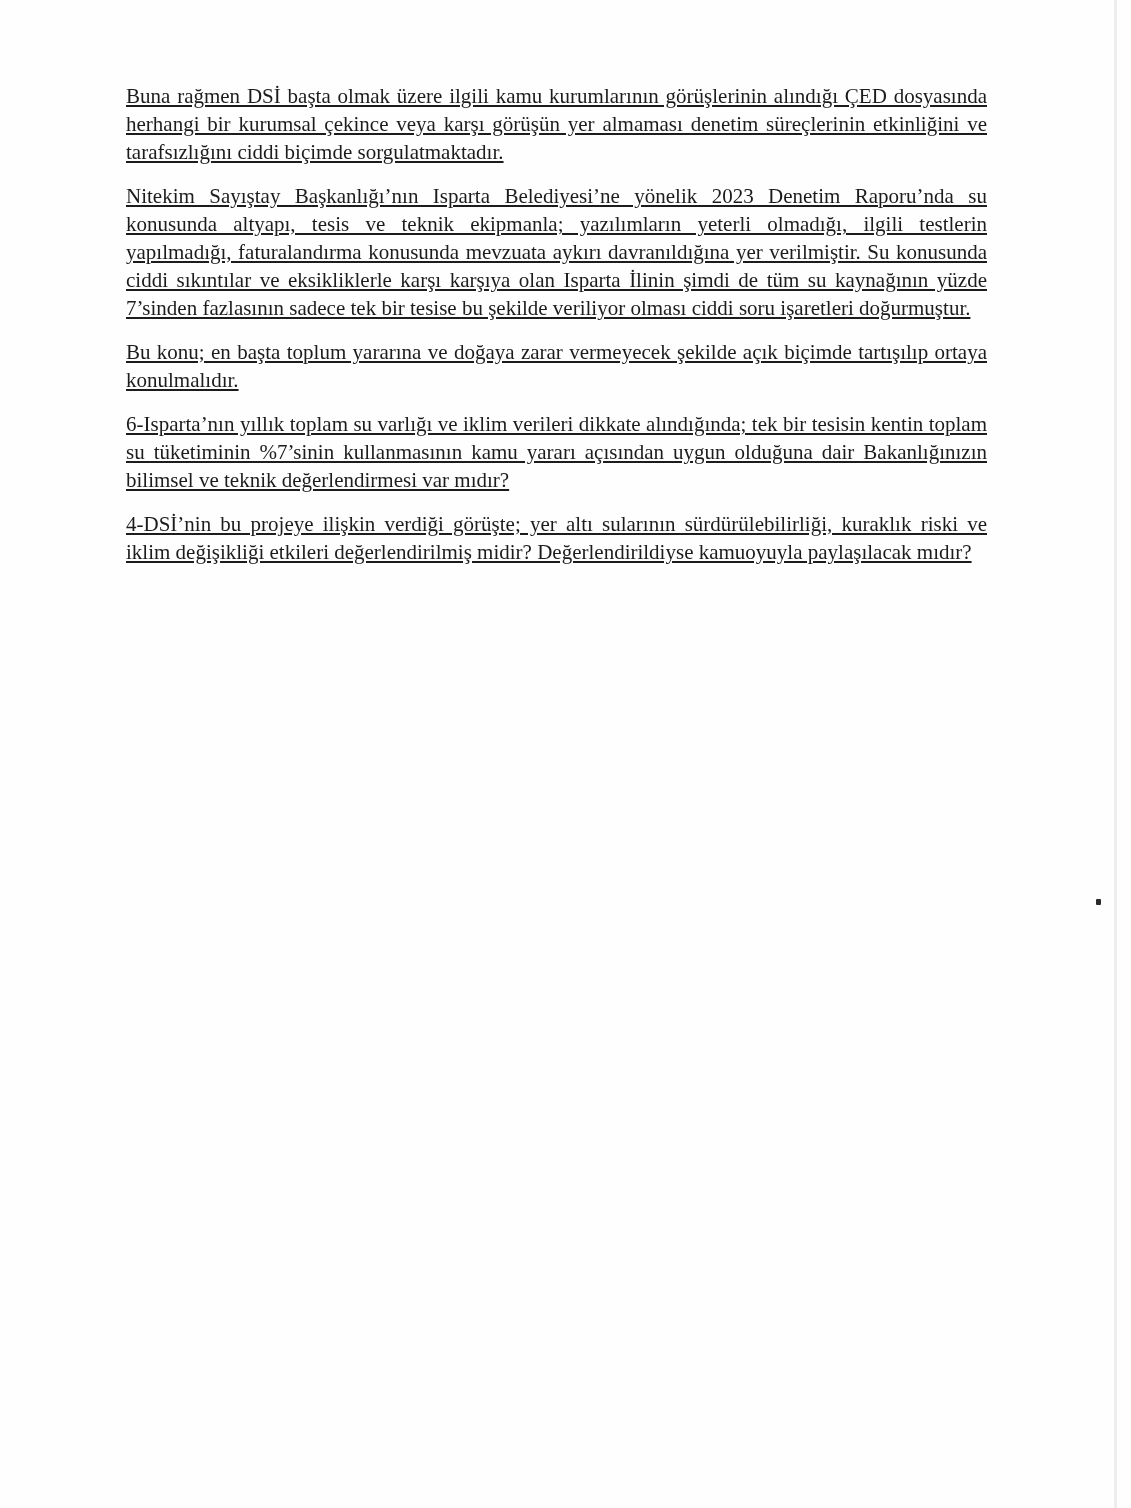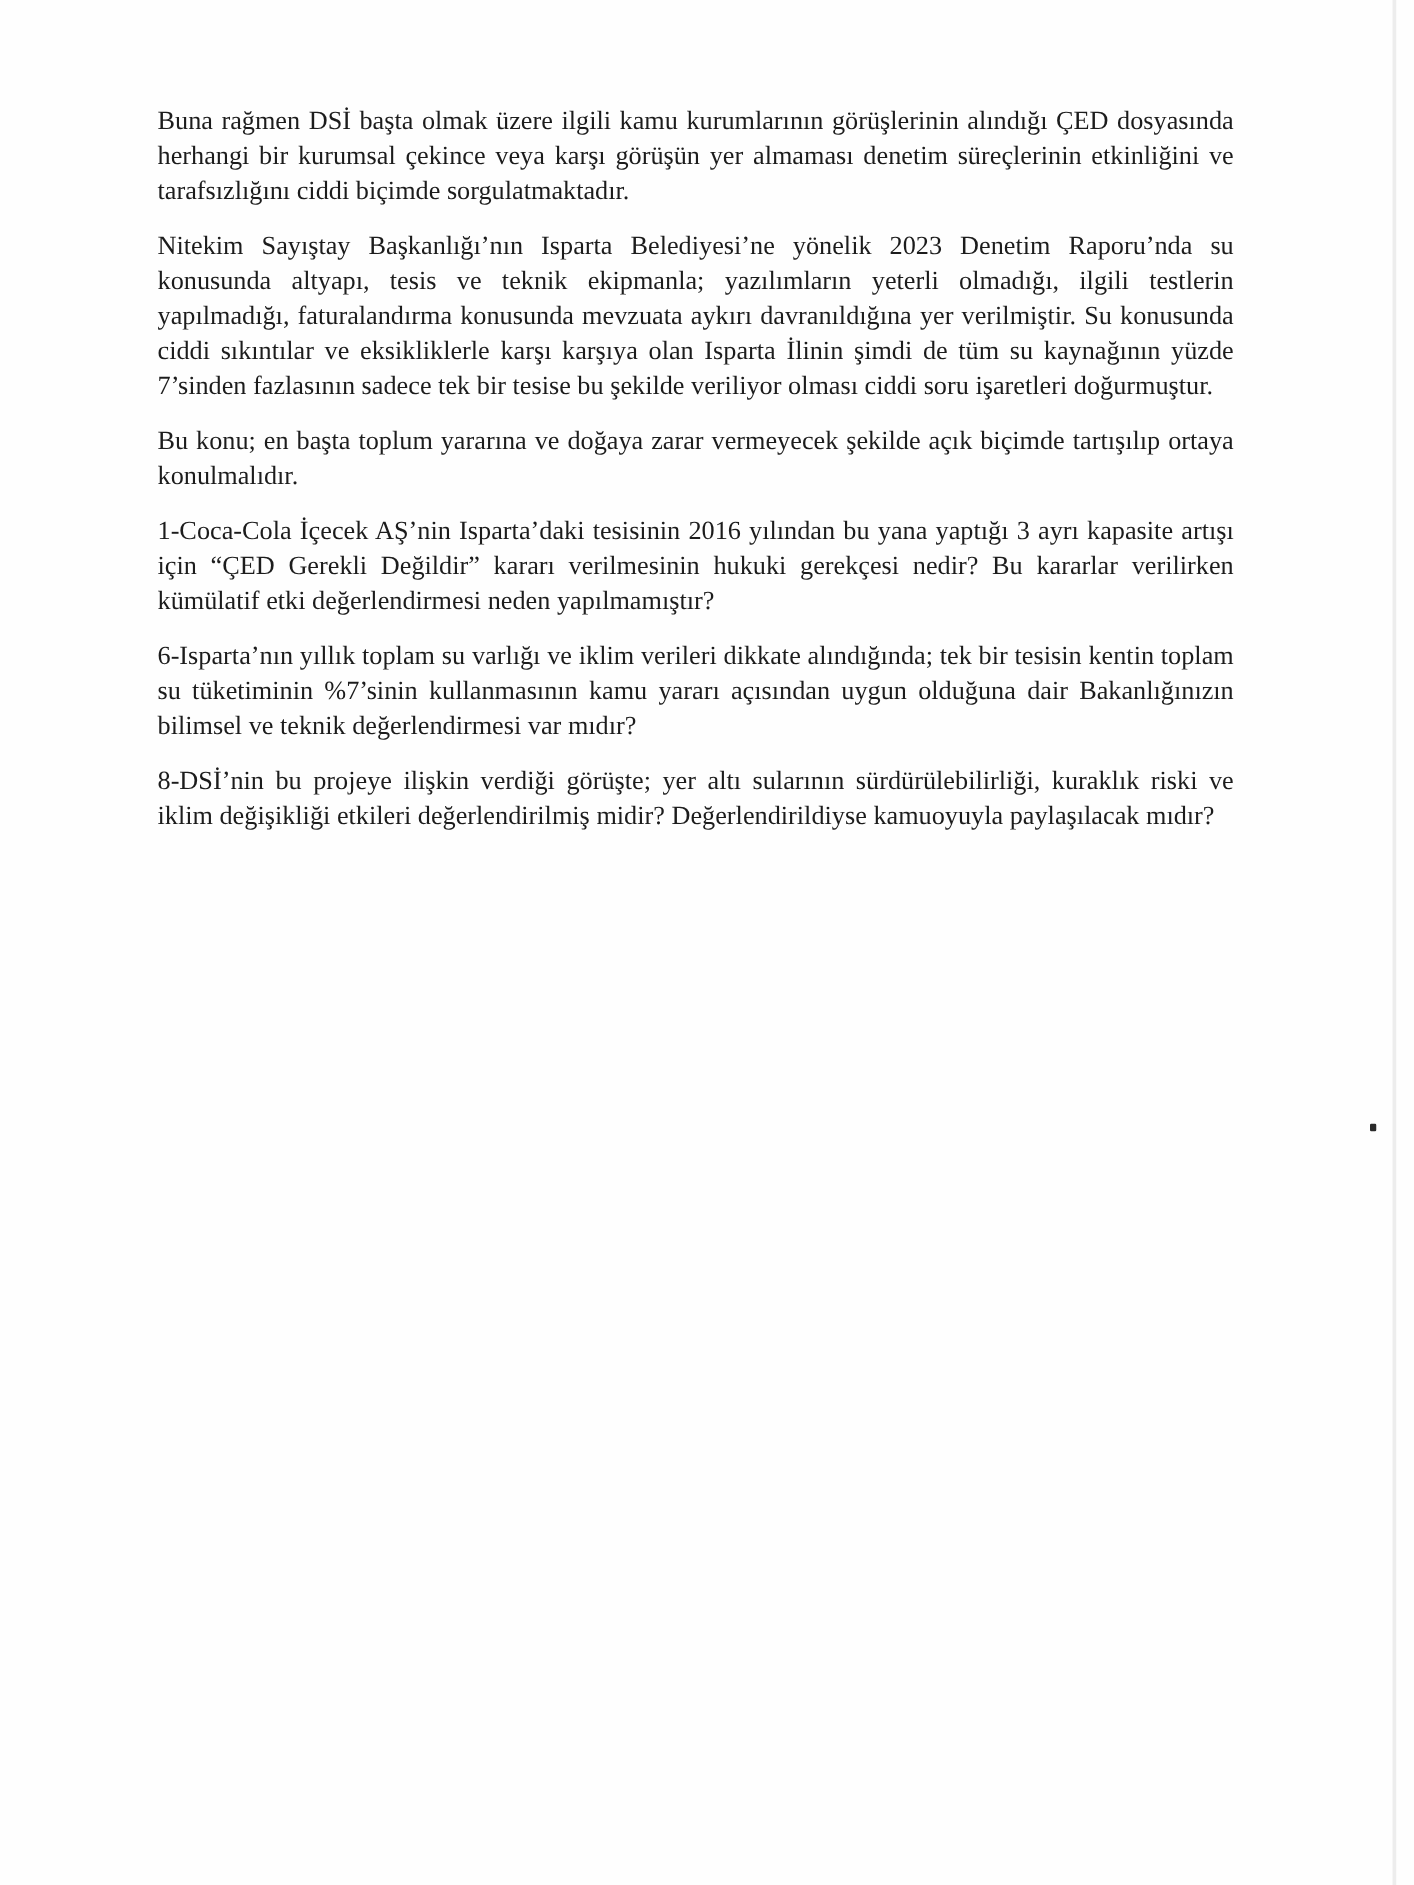--- a/index.html
+++ b/index.html
@@ -25,20 +25,21 @@
     position: absolute;
     left: 126px;
     top: 82px;
     width: 861px;
     color: #1c1c1c;
     font-family: "Liberation Serif", "DejaVu Serif", serif;
     font-size: 21px;
     line-height: 28px;
     text-align: justify;
     text-justify: inter-word;
+    text-decoration: underline;
   }
   .text-block p {
     margin: 0 0 16px 0;
     padding: 0;
   }
   .scan-speck {
     position: absolute;
     left: 1096px;
     top: 899px;
     width: 5px;
@@ -57,21 +58,20 @@
 </style>
 </head>
 <body>
 
 <div class="page">
 
   <div class="text-block">
     <p>Buna rağmen DSİ başta olmak üzere ilgili kamu kurumlarının görüşlerinin alındığı ÇED dosyasında herhangi bir kurumsal çekince veya karşı görüşün yer almaması denetim süreçlerinin etkinliğini ve tarafsızlığını ciddi biçimde sorgulatmaktadır.</p>
     <p>Nitekim Sayıştay Başkanlığı’nın Isparta Belediyesi’ne yönelik 2023 Denetim Raporu’nda su konusunda altyapı, tesis ve teknik ekipmanla; yazılımların yeterli olmadığı, ilgili testlerin yapılmadığı, faturalandırma konusunda mevzuata aykırı davranıldığına yer verilmiştir. Su konusunda ciddi sıkıntılar ve eksikliklerle karşı karşıya olan Isparta İlinin şimdi de tüm su kaynağının yüzde 7’sinden fazlasının sadece tek bir tesise bu şekilde veriliyor olması ciddi soru işaretleri doğurmuştur.</p>
     <p>Bu konu; en başta toplum yararına ve doğaya zarar vermeyecek şekilde açık biçimde tartışılıp ortaya konulmalıdır.</p>
-    <p>1-Coca-Cola İçecek AŞ’nin Isparta’daki tesisinin 2016 yılından bu yana yaptığı 3 ayrı kapasite artışı için “ÇED Gerekli Değildir” kararı verilmesinin hukuki gerekçesi nedir? Bu kararlar verilirken kümülatif etki değerlendirmesi neden yapılmamıştır?</p>
     <p>6-Isparta’nın yıllık toplam su varlığı ve iklim verileri dikkate alındığında; tek bir tesisin kentin toplam su tüketiminin %7’sinin kullanmasının kamu yararı açısından uygun olduğuna dair Bakanlığınızın bilimsel ve teknik değerlendirmesi var mıdır?</p>
-    <p>8-DSİ’nin bu projeye ilişkin verdiği görüşte; yer altı sularının sürdürülebilirliği, kuraklık riski ve iklim değişikliği etkileri değerlendirilmiş midir? Değerlendirildiyse kamuoyuyla paylaşılacak mıdır?</p>
+    <p>4-DSİ’nin bu projeye ilişkin verdiği görüşte; yer altı sularının sürdürülebilirliği, kuraklık riski ve iklim değişikliği etkileri değerlendirilmiş midir? Değerlendirildiyse kamuoyuyla paylaşılacak mıdır?</p>
   </div>
 
   <div class="scan-speck"></div>
   <div class="scan-edge-shadow"></div>
 
 </div>
 
 </body></html>

